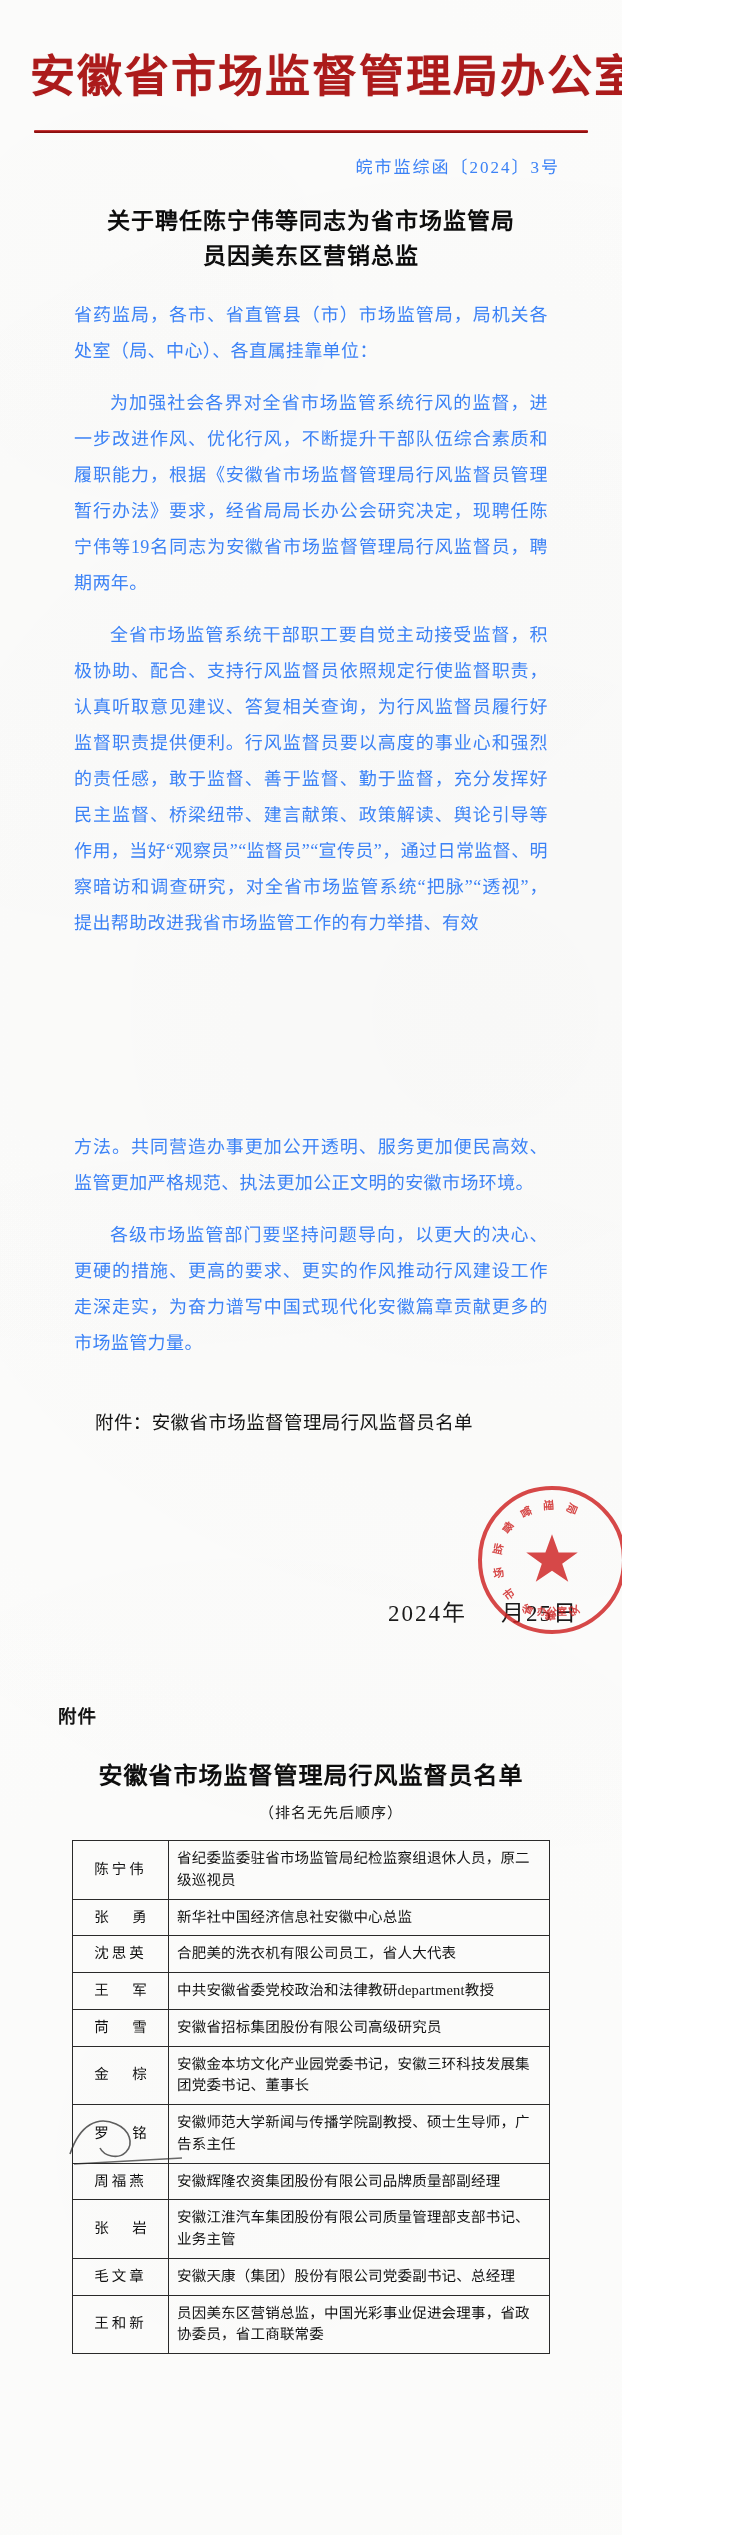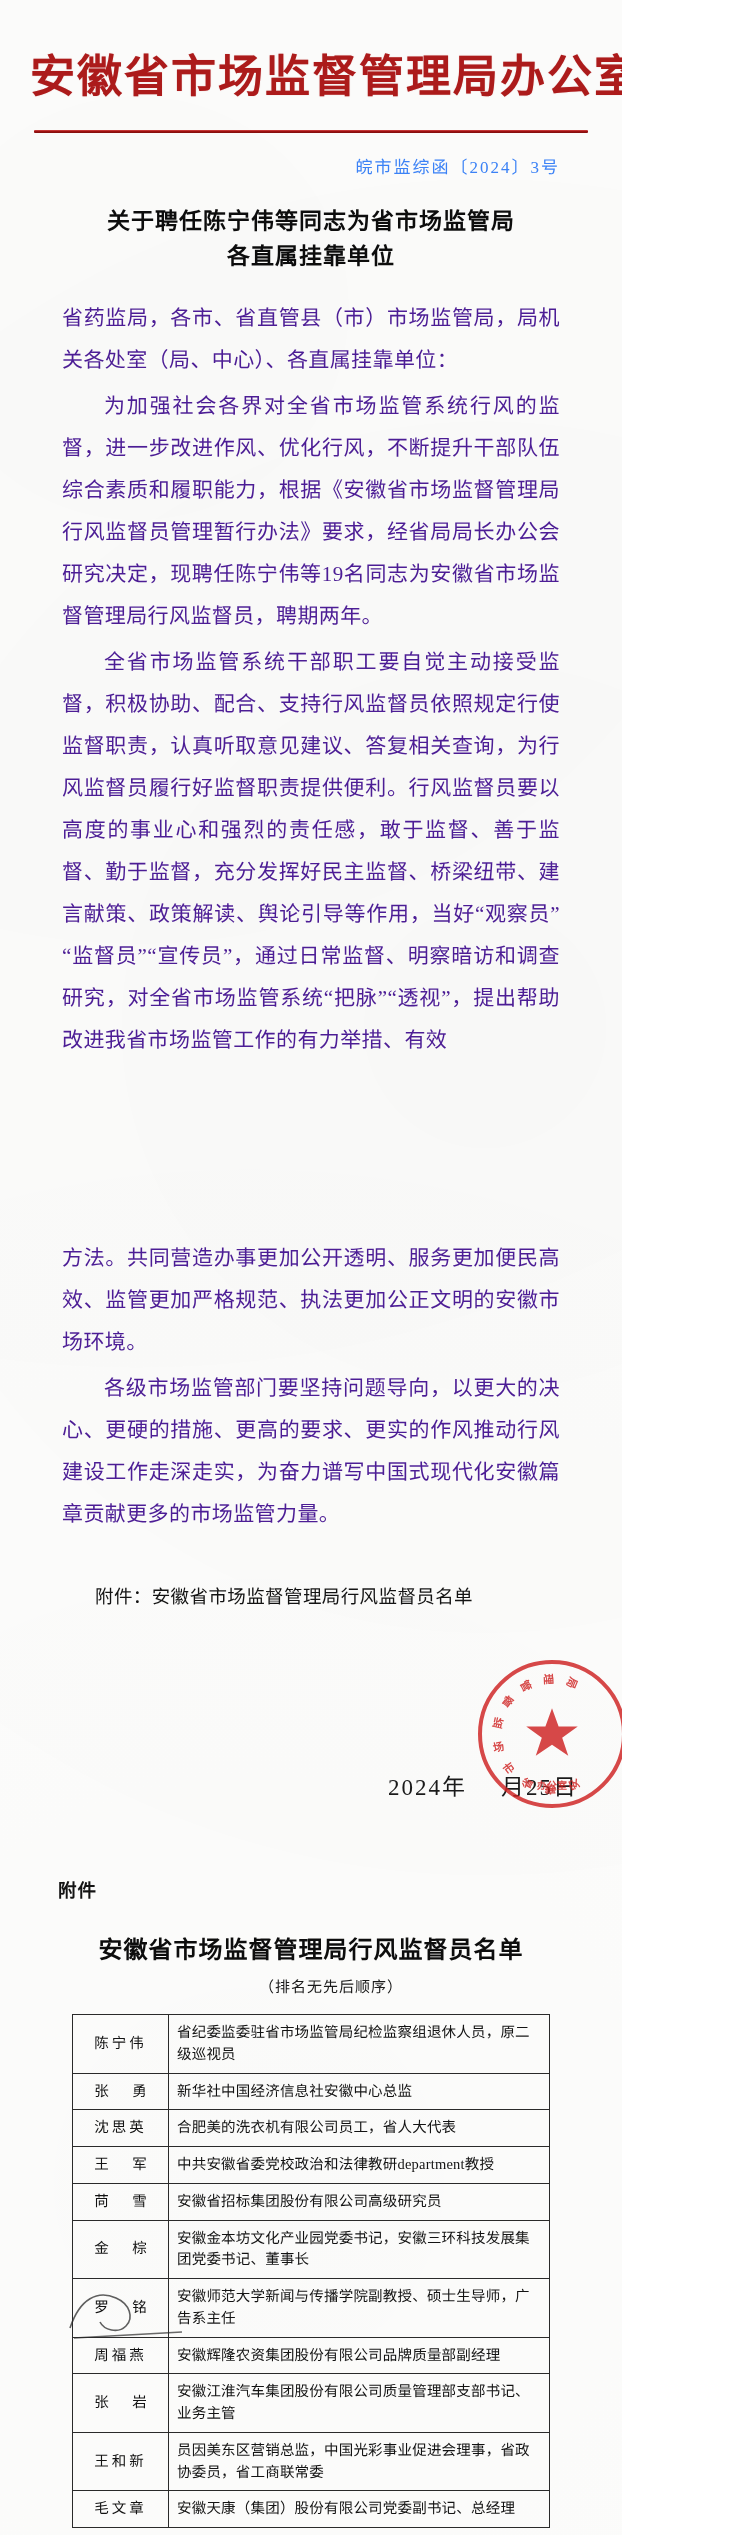--- a/index.html
+++ b/index.html
@@ -78,27 +78,27 @@
     font-size: 23px;
     line-height: 1.55;
     letter-spacing: 1px;
     color: #0d0d0d;
   }
   .doc-title div { white-space: nowrap; }
 
   
   .body-block { margin: 22px 58px 0 58px; }
   .para {
-    font-size: 21px;
+    font-size: 18px;
     line-height: 2.00;
     letter-spacing: 0.4px;
     text-align: justify;
     text-justify: inter-ideograph;
-    color: #4c1d95;
-    margin: 4px;
+    color: #3b82f6;
+    margin: 16px;
   }
   .para.indent { text-indent: 2em; }
   .para + .para { margin-top: 0; }
 
   .page-gap { height: 150px; }
 
   .attach-line {
     margin: 44px 58px 0 58px;
     font-size: 18.5px;
     line-height: 2.0;
@@ -244,21 +244,21 @@
       <div class="masthead-title">安徽省市场监督管理局办公室</div>
     </div>
     <div class="red-rule"></div>
 
     <div class="docnum-row">
       <span class="docnum">皖市监综函〔2024〕3号</span>
     </div>
 
     <div class="doc-title">
       <div>关于聘任陈宁伟等同志为省市场监管局</div>
-      <div>各直属挂靠单位</div>
+      <div>员因美东区营销总监</div>
     </div>
 
     <div class="body-block">
       <p class="para">省药监局，各市、省直管县（市）市场监管局，局机关各处室（局、中心）、各直属挂靠单位：</p>
       <p class="para indent">为加强社会各界对全省市场监管系统行风的监督，进一步改进作风、优化行风，不断提升干部队伍综合素质和履职能力，根据《安徽省市场监督管理局行风监督员管理暂行办法》要求，经省局局长办公会研究决定，现聘任陈宁伟等19名同志为安徽省市场监督管理局行风监督员，聘期两年。</p>
       <p class="para indent">全省市场监管系统干部职工要自觉主动接受监督，积极协助、配合、支持行风监督员依照规定行使监督职责，认真听取意见建议、答复相关查询，为行风监督员履行好监督职责提供便利。行风监督员要以高度的事业心和强烈的责任感，敢于监督、善于监督、勤于监督，充分发挥好民主监督、桥梁纽带、建言献策、政策解读、舆论引导等作用，当好“观察员”“监督员”“宣传员”，通过日常监督、明察暗访和调查研究，对全省市场监管系统“把脉”“透视”，提出帮助改进我省市场监管工作的有力举措、有效</p>
     </div>
 
     <div class="page-gap"></div>
 
@@ -330,26 +330,26 @@
               </tr>
               <tr>
                 <td class="name-cell">周福燕</td>
                 <td class="title-cell">安徽辉隆农资集团股份有限公司品牌质量部副经理</td>
               </tr>
               <tr>
                 <td class="name-cell spaced">张 岩</td>
                 <td class="title-cell">安徽江淮汽车集团股份有限公司质量管理部支部书记、业务主管</td>
               </tr>
               <tr>
+                <td class="name-cell">毛文章</td>
+                <td class="title-cell">安徽天康（集团）股份有限公司党委副书记、总经理</td>
+              </tr>
+              <tr>
                 <td class="name-cell">王和新</td>
                 <td class="title-cell">员因美东区营销总监，中国光彩事业促进会理事，省政协委员，省工商联常委</td>
-              </tr>
-              <tr>
-                <td class="name-cell">毛文章</td>
-                <td class="title-cell">安徽天康（集团）股份有限公司党委副书记、总经理</td>
               </tr>
             </tbody>
         </table>
         <svg class="scribble" style="left:-8px; top:268px; width:120px; height:70px;" viewBox="0 0 120 70">
           <path d="M6,46 C16,16 34,8 52,16 C66,22 70,36 62,44 C54,52 40,48 36,40" fill="none" stroke="#2b2b2b" stroke-width="1.6" opacity="0.75"></path>
           <path d="M10,56 L118,50" fill="none" stroke="#2b2b2b" stroke-width="1.4" opacity="0.7"></path>
         </svg>
       </div>
     </div>
 

